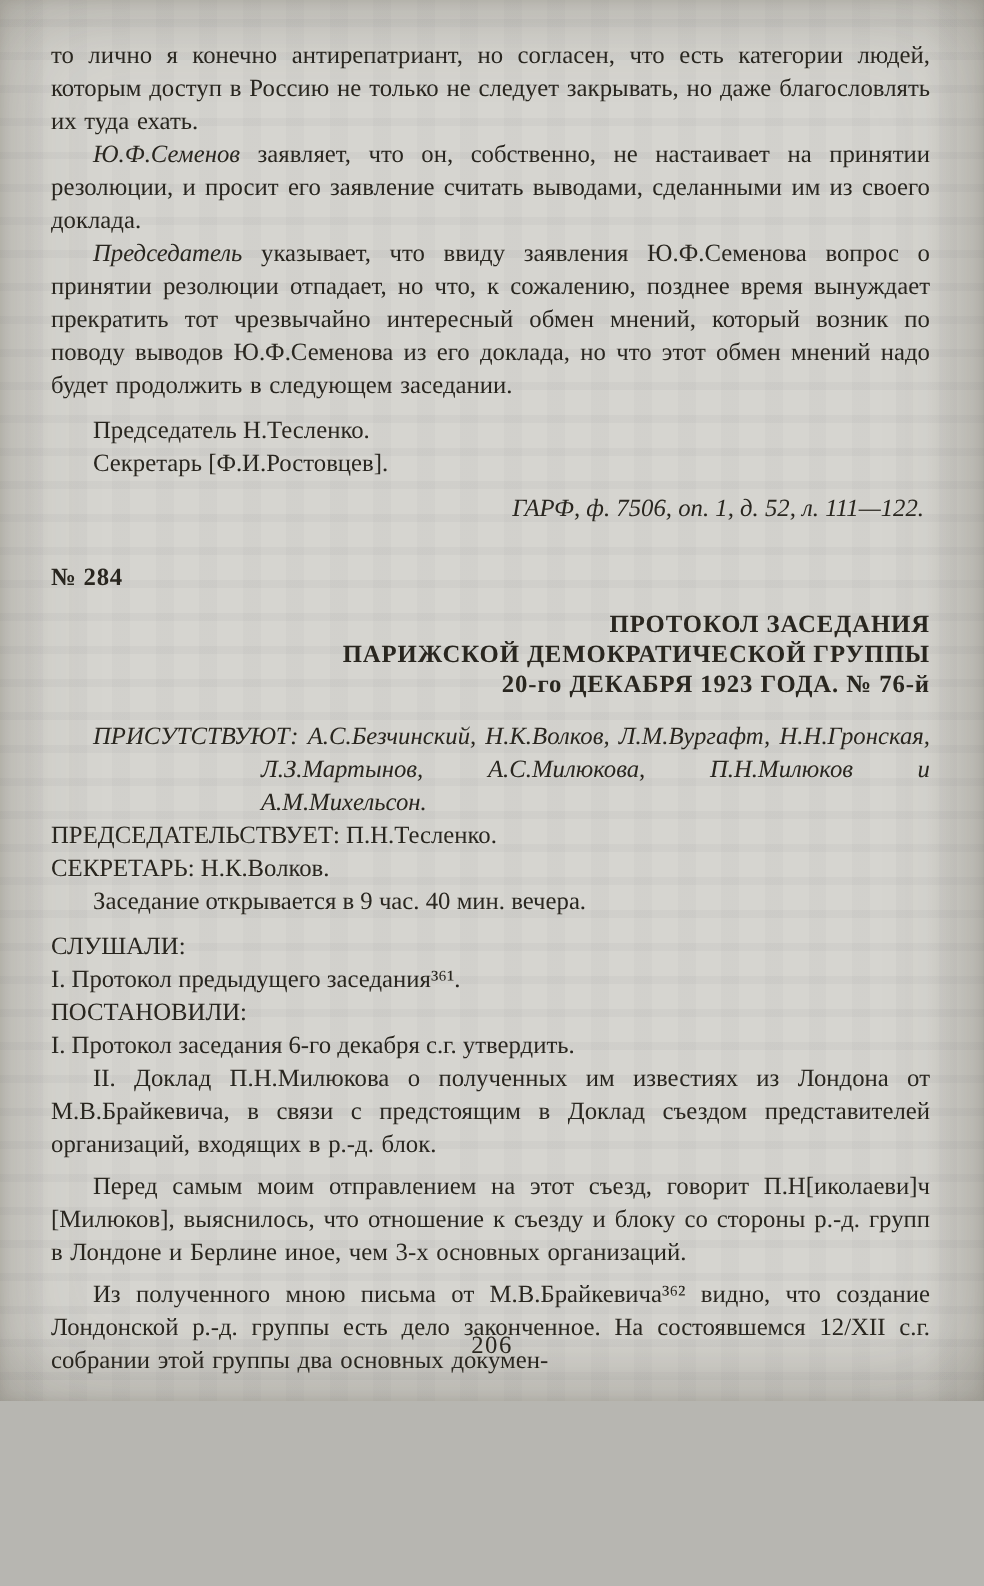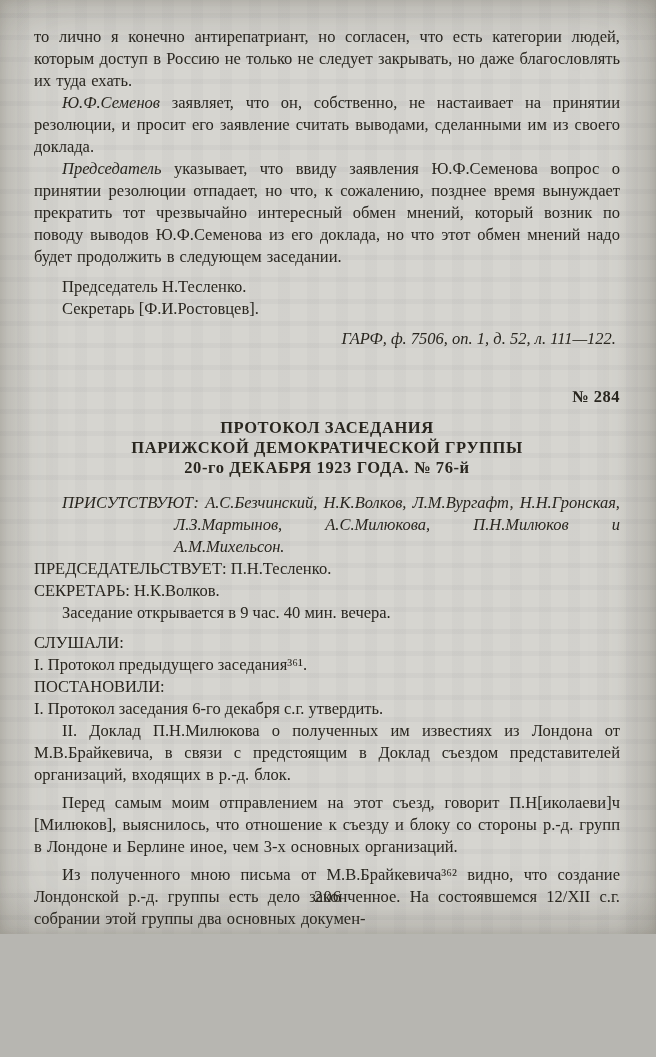--- a/index.html
+++ b/index.html
@@ -50,29 +50,29 @@
   .mt6 { margin-top: 6px; }
   em { font-style: italic; }
 
   .archive {
     margin: 8px 4px 0 0;
     text-align: right;
     font-style: italic;
   }
 
   .docnum {
-    margin-top: 36px;
-    text-align: right;
+    margin-top: 24px;
+    text-align: left;
     font-weight: bold;
     letter-spacing: 0.5px;
   }
 
   .title {
     margin-top: 10px;
-    text-align: center;
+    text-align: right;
     font-weight: bold;
     line-height: 20px;
     letter-spacing: 0.6px;
   }
 
   .attendees {
     margin-top: 14px;
     padding-left: 140px;
     text-indent: -112px;
     font-style: italic;

